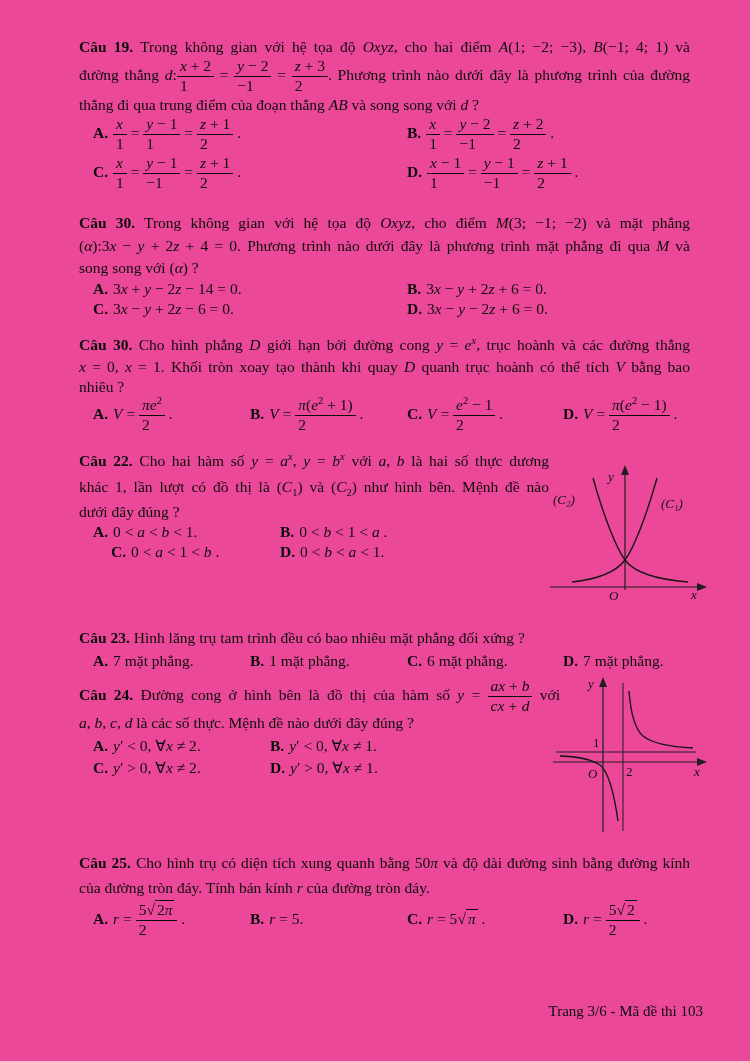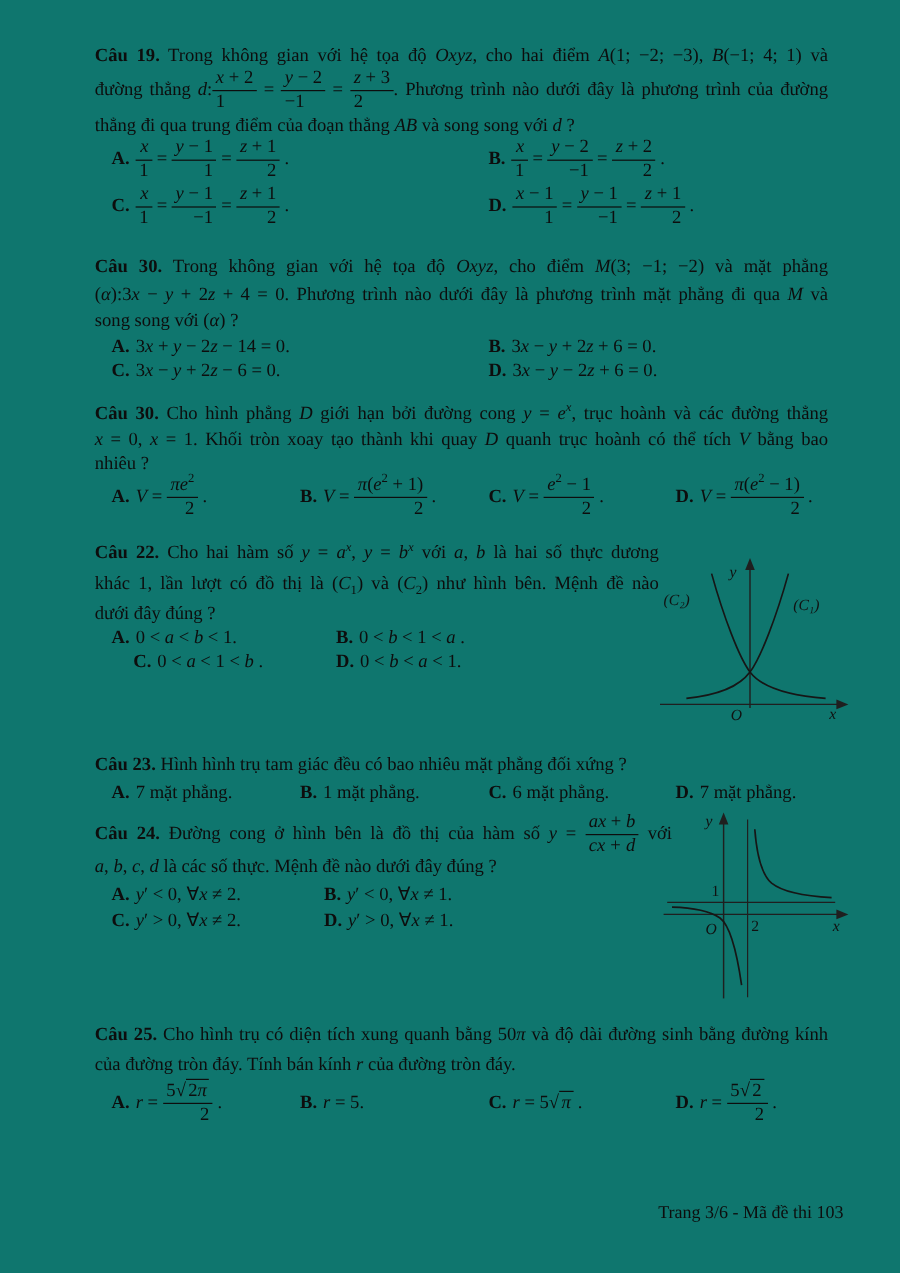--- a/index.html
+++ b/index.html
@@ -1,27 +1,27 @@
 <!DOCTYPE html>
 <html><head>
 <meta charset="utf-8">
 <style>
   html,body{margin:0;padding:0;background:#ffffff;}
   body{font-family:"Liberation Serif",serif;color:#0d0d0d;}
-  .page{position:relative;width:750px;height:1061px;background:#0f766e;overflow:hidden;}
+  .page{position:relative;width:750px;height:1061px;background:#ec4899;overflow:hidden;}
   .line{position:absolute;left:79px;width:611px;font-size:15.5px;line-height:21px;}
   .j{text-align:justify;text-align-last:justify;}
   .frl{height:46px;line-height:46px;}
   .qn{font-weight:bold;}
   .opt{position:absolute;white-space:nowrap;font-size:15.5px;line-height:21px;}
   .opt.fr{height:44px;line-height:44px;}
   .olabel{font-weight:bold;margin-right:5px;}
   .m{white-space:nowrap;}
   .m i{font-family:"Liberation Serif",serif;}
-  .frac{display:inline-block;vertical-align:middle;text-align:right;line-height:1.08;}
+  .frac{display:inline-block;vertical-align:middle;text-align:left;line-height:1.08;}
   .frac .fn{display:block;border-bottom:1.3px solid currentColor;padding:0 3px 1px 3px;}
   .frac .fd{display:block;padding:1px 3px 0 3px;}
   .sqrt{white-space:nowrap;}
   .sqrt .rb{border-top:1.2px solid currentColor;padding:0 2px;}
   sup,sub{font-size:68%;line-height:0;}
   .graph{position:absolute;}
   .graph .ax{stroke:#1f1f1f;stroke-width:1.2;fill:none;}
   .graph .thin{stroke-width:1;}
   .graph .ah{fill:#1f1f1f;stroke:none;}
   .graph .cv{stroke:#161616;stroke-width:1.4;fill:none;}
@@ -82,21 +82,21 @@
       <path class="cv" d="M45,16 C55,52 68,86 77,98 C86,110 108,117.5 140,120"></path>
       <text class="it" x="60" y="19">y</text>
       <text class="it" x="143" y="137">x</text>
       <text class="it" x="61" y="138">O</text>
       <text class="it" x="5" y="42">(C₂)</text>
       <text class="it" x="113" y="46">(C₁)</text>
     </svg>
   </section>
 
   <section>
-    <div class="line" style="top:627px"><b class="qn">Câu 23.</b> <span>Hình hình trụ tam giác đều có bao nhiêu mặt phẳng đối xứng ?</span></div>
+    <div class="line" style="top:627px"><b class="qn">Câu 23.</b> <span>Hình lăng trụ tam trình đều có bao nhiêu mặt phẳng đối xứng ?</span></div>
     <div class="opt" style="left:93px;top:650px"><span class="olabel">A.</span><span>7 mặt phẳng.</span></div>
     <div class="opt" style="left:250px;top:650px"><span class="olabel">B.</span><span>1 mặt phẳng.</span></div>
     <div class="opt" style="left:407px;top:650px"><span class="olabel">C.</span><span>6 mặt phẳng.</span></div>
     <div class="opt" style="left:563px;top:650px"><span class="olabel">D.</span><span>7 mặt phẳng.</span></div>
   </section>
 
   <section>
     <div class="line j frl" style="top:672px;width:481px"><b class="qn">Câu 24.</b> <span>Đường cong ở hình bên là đồ thị của hàm số <span class="m"><i>y</i> = <span class="frac"><span class="fn"><i>a</i><i>x</i> + <i>b</i></span><span class="fd"><i>c</i><i>x</i> + <i>d</i></span></span></span> với</span></div>
     <div class="line" style="top:712px;width:481px"><span class="m"><i>a</i>, <i>b</i>, <i>c</i>, <i>d</i></span> là các số thực. Mệnh đề nào dưới đây đúng ?</div>
     <div class="opt" style="left:93px;top:735px"><span class="olabel">A.</span><span><span class="m"><i>y</i>′ &lt; 0,  ∀<i>x</i> ≠ 2</span>.</span></div>

